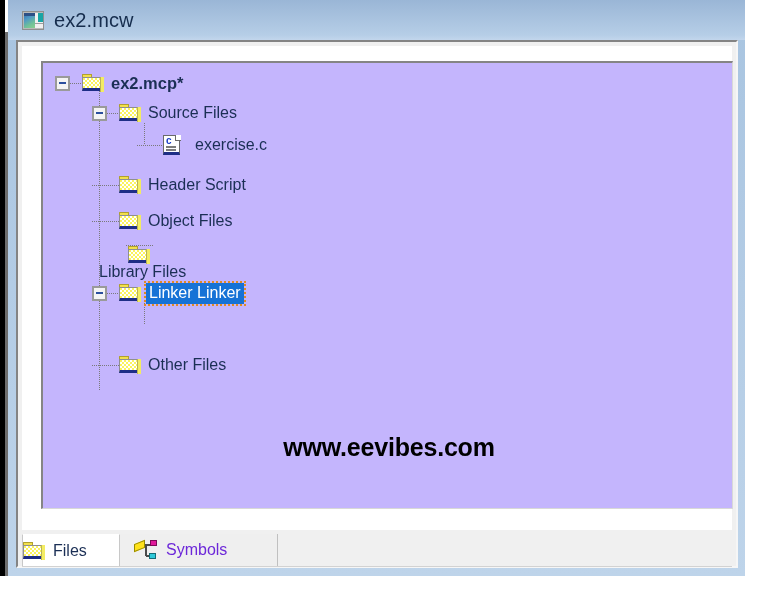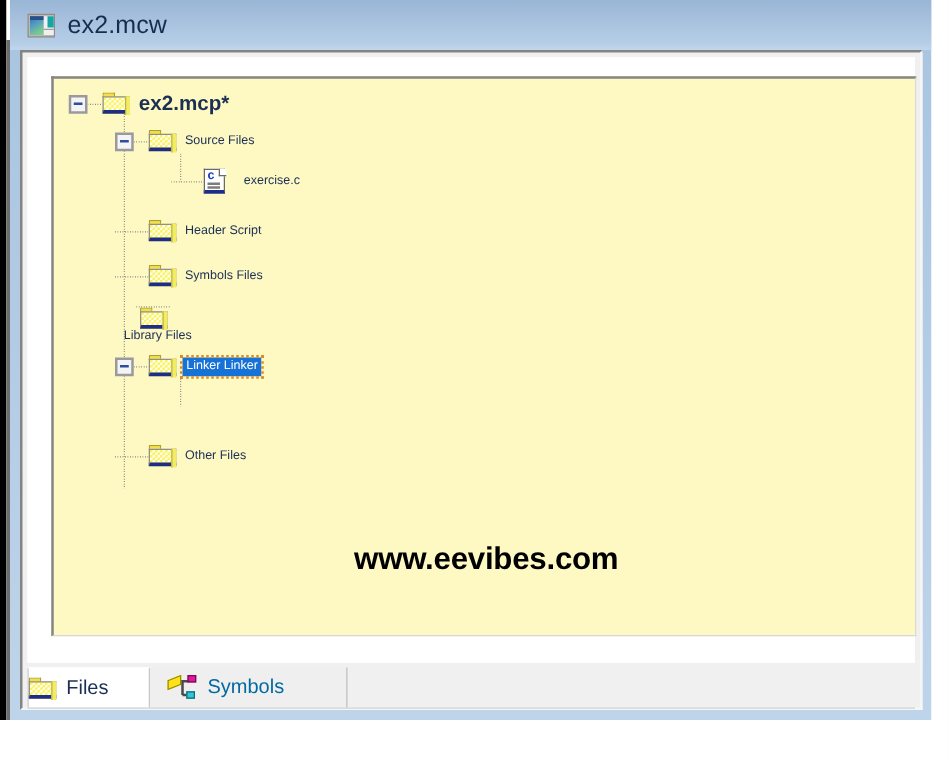--- a/index.html
+++ b/index.html
@@ -140,21 +140,21 @@
     background: #ffffff;
     box-sizing: border-box;
     border: 1px solid #ffffff;
   }
   #tree-border {
     position: absolute;
     left: 18px;
     top: 14px;
     width: 692px;
     height: 448px;
-    background: #fef9c3;
+    background: #c4b5fd;
     border-top: 2px solid #858585;
     border-left: 2px solid #858585;
     border-right: 1px solid #d8d8d8;
     border-bottom: 1px solid #d8d8d8;
     box-sizing: border-box;
     overflow: hidden;
   }
 
   
   #tree {
@@ -164,21 +164,21 @@
     height: 100%;
   }
   .tnode {
     position: absolute;
     height: 24px;
     display: flex;
     align-items: center;
     white-space: nowrap;
   }
   .tlabel {
-    font-size: 10px;
+    font-size: 16px;
     color: #1b2f55;
     margin-left: 7px;
     line-height: 1;
   }
   .tlabel.root {
     font-weight: bold;
     font-size: 16.5px;
   }
   .tlabel.sel {
     color: #ffffff;
@@ -351,21 +351,21 @@
   .tab.inactive {
     background: #efefef;
     border-right: 1px solid #c0c0c0;
   }
   .tab .tab-label {
     font-size: 16px;
     color: #1b2f55;
     margin-left: 8px;
   }
   .tab .tab-label.inactive-label {
-    color: #0369a1;
+    color: #6d28d9;
   }
 
   
   .sym-icon {
     width: 24px;
     height: 21px;
     position: relative;
     flex: 0 0 auto;
   }
   .sym-icon .dia {
@@ -491,21 +491,21 @@
               </div>
               <span class="tlabel">Header Script</span>
             </div>
 
             <div class="tnode" style="left:49px; top:146px;">
               <div class="hdot" style="width:27px;"></div>
               <div class="folder">
                 <div class="tab"></div>
                 <div class="body"></div>
               </div>
-              <span class="tlabel">Symbols Files</span>
+              <span class="tlabel">Object Files</span>
             </div>
 
             <div class="tnode" style="left:49px; top:182px;flex-direction:column;">
               <div class="hdot" style="width:27px;"></div>
               <div class="folder">
                 <div class="tab"></div>
                 <div class="body"></div>
               </div>
               <span class="tlabel">Library Files</span>
             </div>

